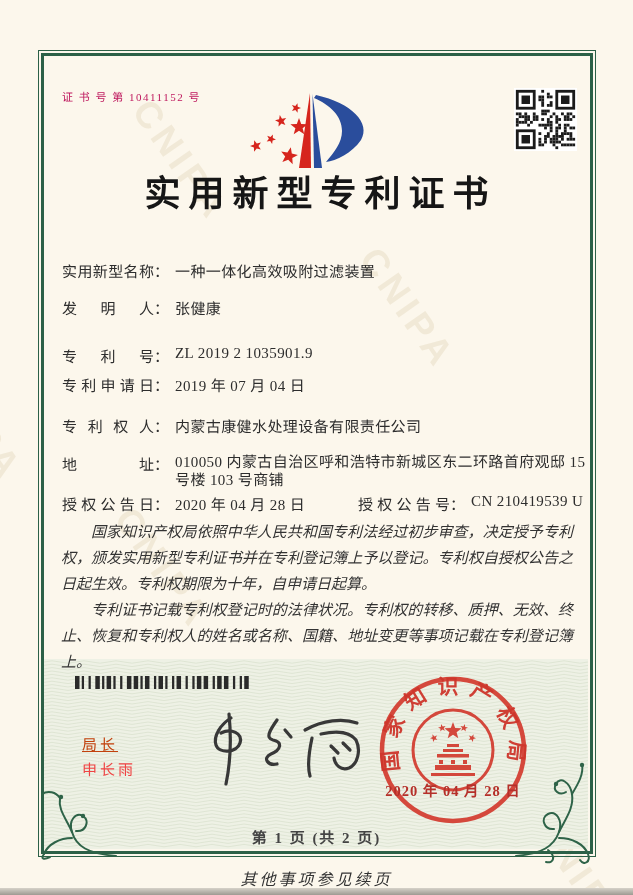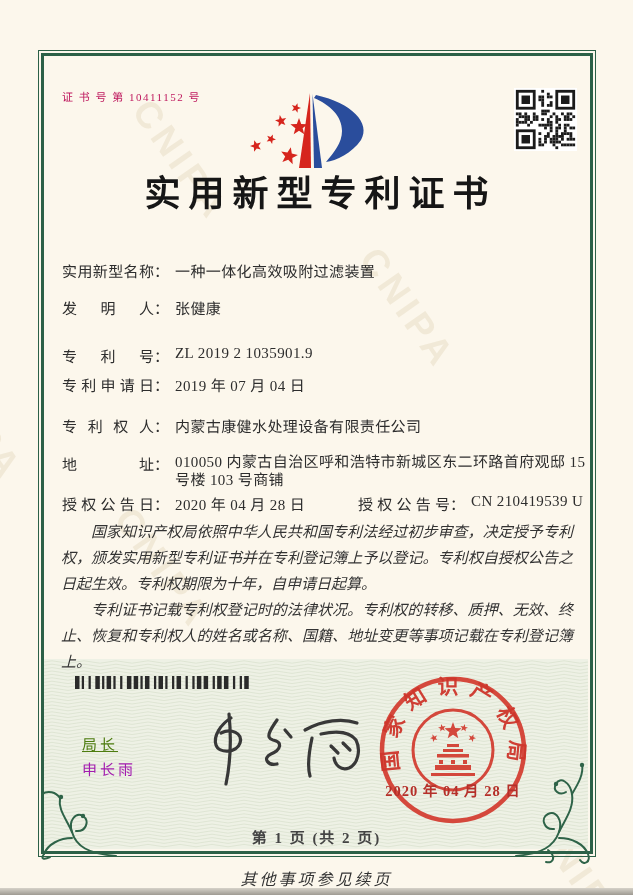--- a/index.html
+++ b/index.html
@@ -22,23 +22,23 @@
   .frow{position:absolute;left:62px;font-size:15px;color:#2d2d2d;z-index:3;white-space:nowrap;}
   .flabel{display:inline-block;width:92px;text-align:justify;text-align-last:justify;vertical-align:top;}
   .fcolon{display:inline-block;vertical-align:top;}
   .fvalue{display:inline-block;vertical-align:top;margin-left:6px;letter-spacing:0.4px;white-space:normal;}
   .pair2{position:absolute;left:296px;top:0;white-space:nowrap;}
   .paras{position:absolute;left:61px;top:519px;width:512px;font-size:15px;line-height:26px;color:#333;
          font-style:italic;text-align:justify;z-index:3;}
   .paras p{margin:0;text-indent:2em;}
   .barcode{position:absolute;left:75px;top:676px;width:176px;height:13px;z-index:3;}
   .sig-title{position:absolute;left:82px;top:733px;font-family:"Liberation Sans","DejaVu Sans",sans-serif;
-             font-size:15px;letter-spacing:3px;color:#4d7c0f;z-index:3;text-decoration:underline;}
+             font-size:15px;letter-spacing:3px;color:#c2410c;z-index:3;text-decoration:underline;}
   .sig-name{position:absolute;left:82px;top:758px;font-family:"Liberation Sans","DejaVu Sans",sans-serif;
-            font-size:15px;letter-spacing:3px;color:#a21caf;z-index:3;}
+            font-size:15px;letter-spacing:3px;color:#ef4444;z-index:3;}
   .sig{position:absolute;left:185px;top:708px;z-index:3;}
   .seal{position:absolute;left:373px;top:672px;z-index:4;}
   .pageinfo{position:absolute;left:0;right:0;top:826px;text-align:center;font-size:15px;
             letter-spacing:2px;color:#444;z-index:3;font-weight:bold;}
   .contnote{position:absolute;left:0;right:0;top:866px;text-align:center;font-size:16px;font-style:italic;
             letter-spacing:3px;color:#333;z-index:3;}
   .orn-left{position:absolute;left:28px;top:786px;z-index:4;}
   .orn-right{position:absolute;left:512px;top:760px;z-index:4;}
   .bottom-edge{position:absolute;left:0;right:0;bottom:0;height:7px;
                background:linear-gradient(#d6d2c9,#9e9a92);z-index:6;}

